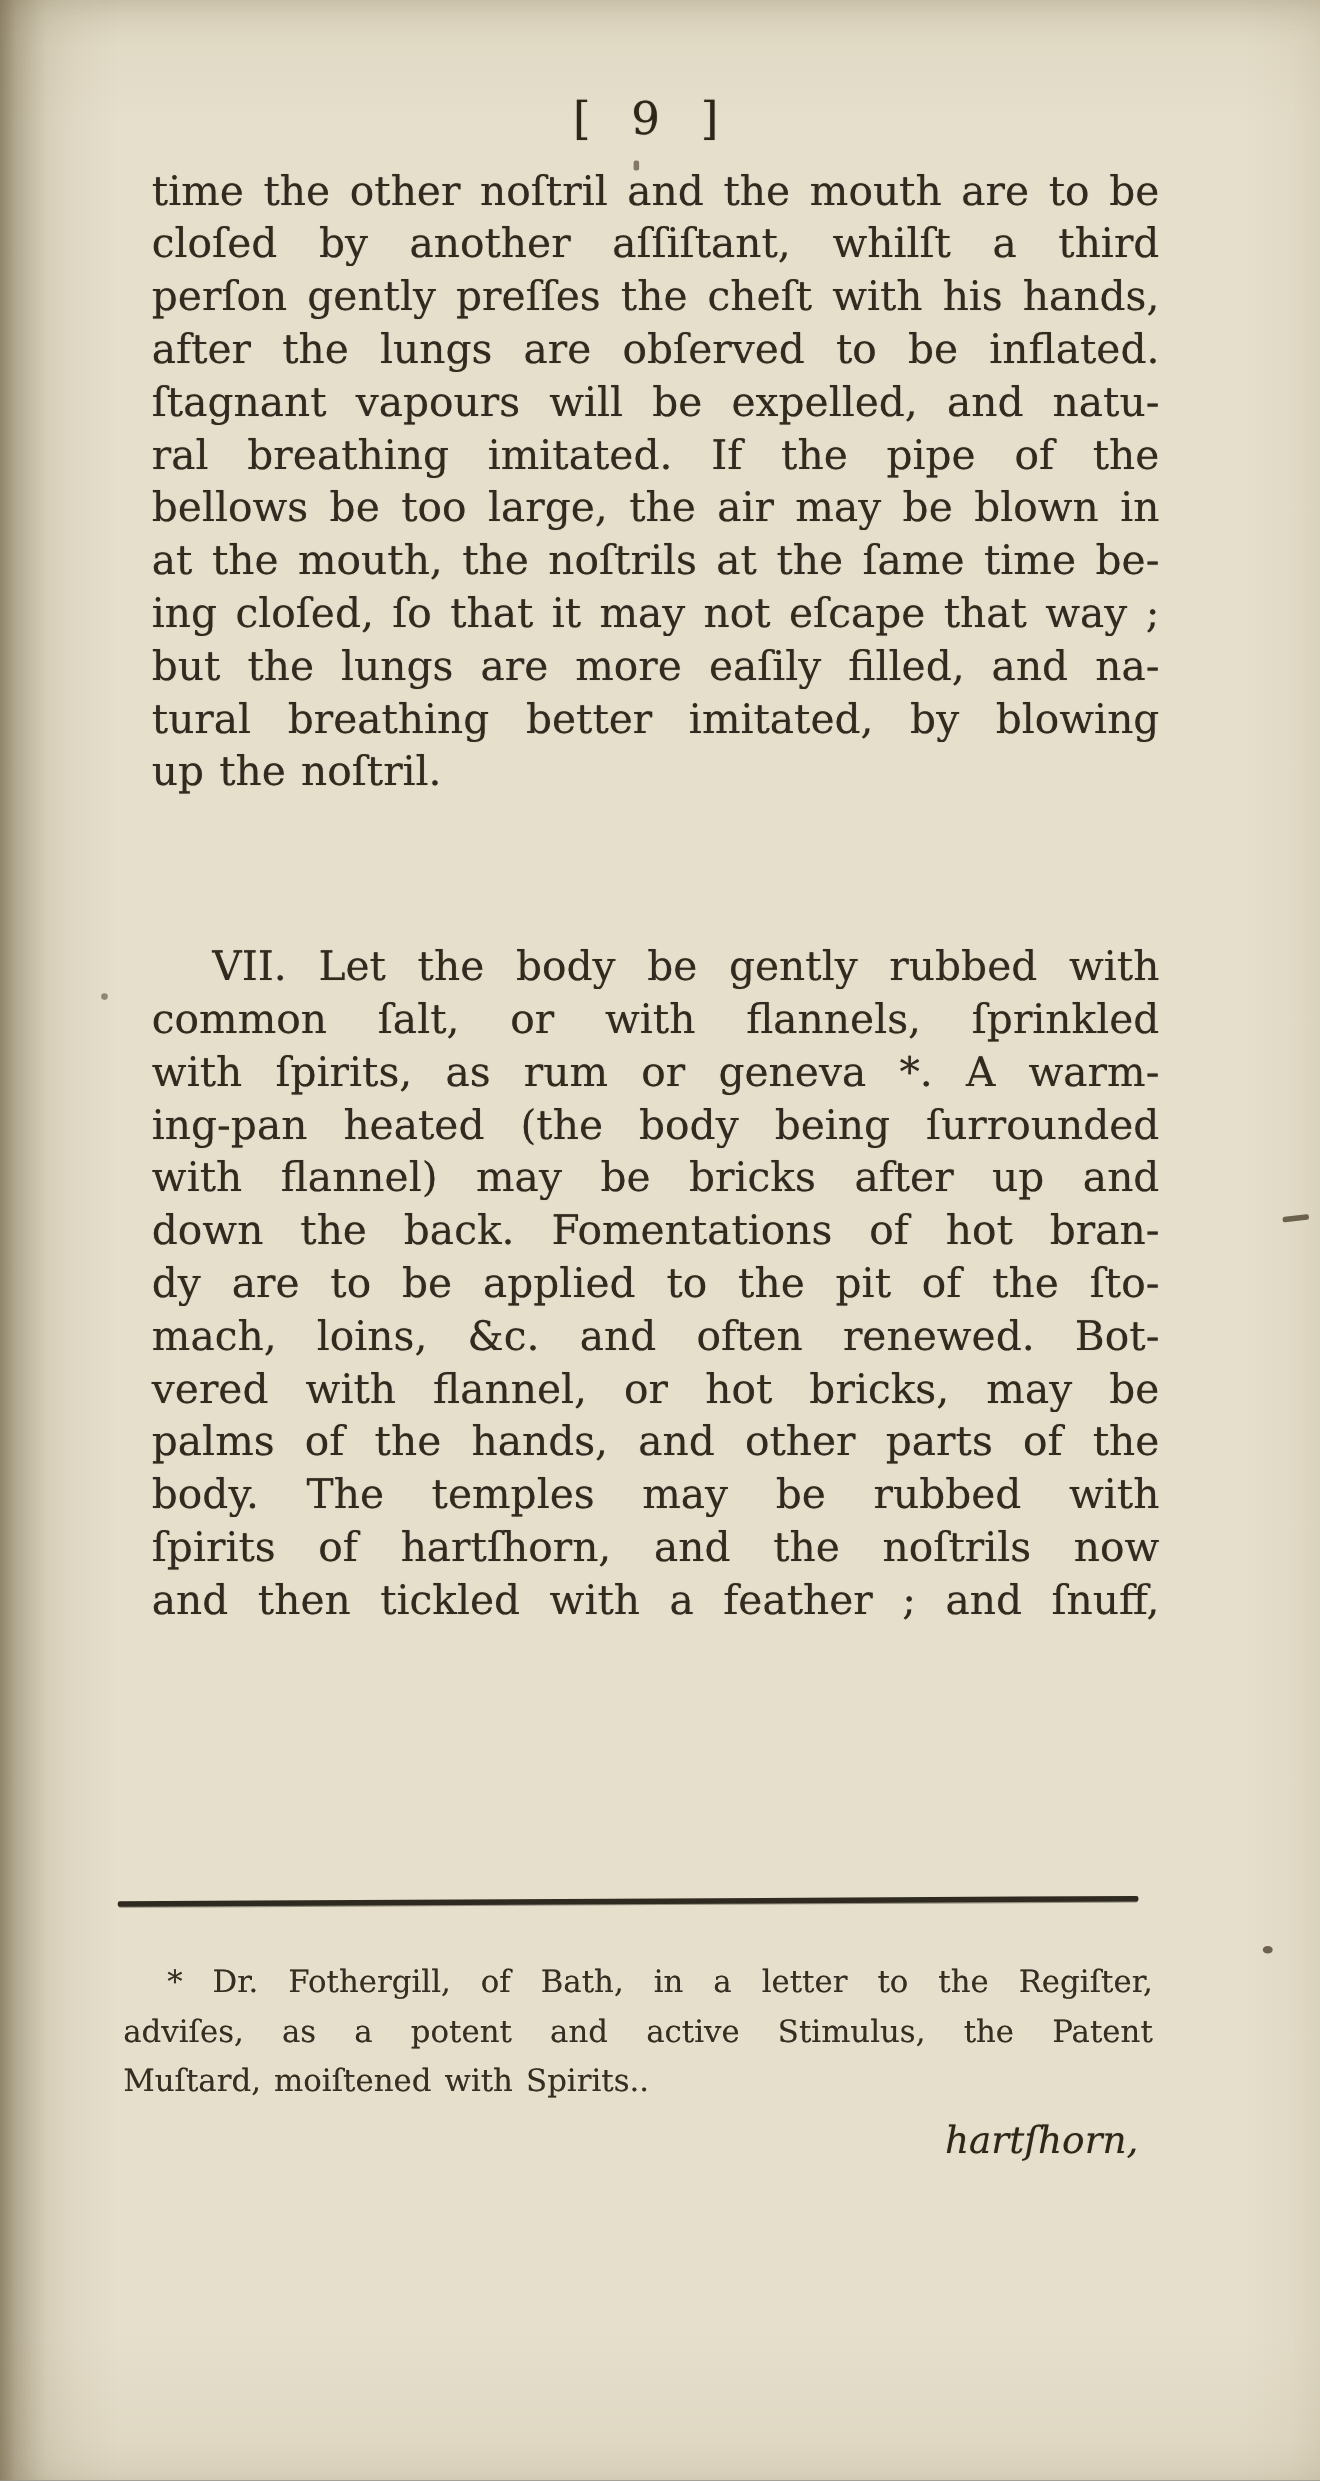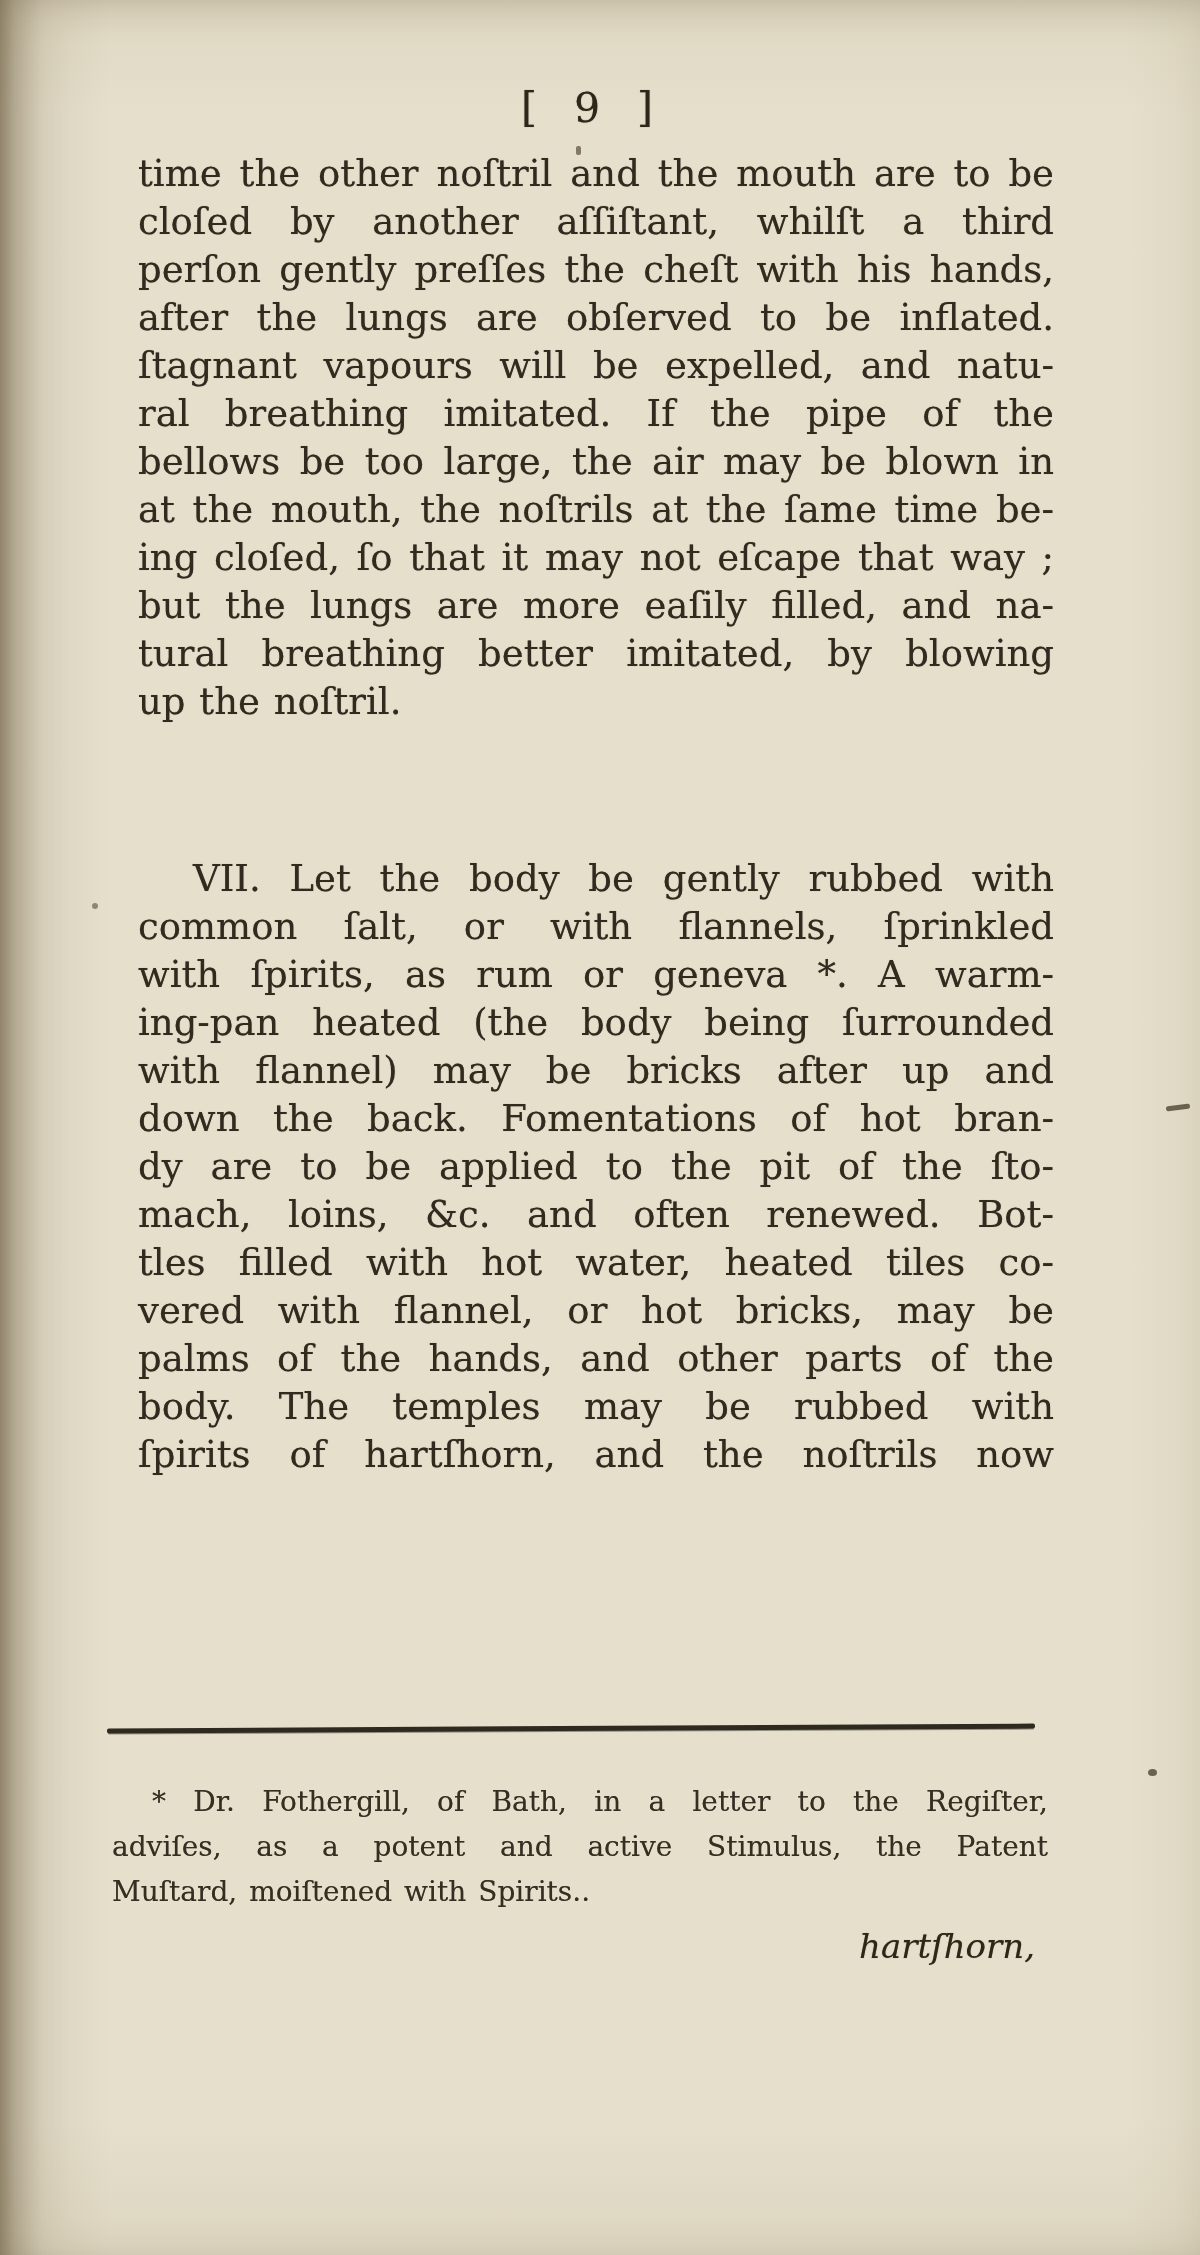--- a/index.html
+++ b/index.html
@@ -90,25 +90,25 @@
       </div>
       <div class="paragraph">
         <div class="line ind"><span>VII. Let the body be </span><span class="it">gently</span><span> rubbed with</span></div>
         <div class="line"><span>common ſalt, or with flannels, ſprinkled</span></div>
         <div class="line"><span>with ſpirits, as rum or geneva *. A warm-</span></div>
         <div class="line"><span>ing-pan heated (the body being ſurrounded</span></div>
         <div class="line"><span>with flannel) may be </span><span class="it">bricks</span><span> after up and</span></div>
         <div class="line"><span>down the back. Fomentations of hot bran-</span></div>
         <div class="line"><span>dy are to be applied to the </span><span class="it">pit of the ſto-</span></div>
         <div class="line"><span class="it">mach,</span><span> loins, &amp;c. and often renewed. Bot-</span></div>
-        <div class="line"><span>tles filled with hot water, heated tiles co-</span></div>
         <div class="line"><span>vered with flannel, or hot bricks, may be</span></div>
         <div class="line"><span>palms of the hands, and other parts of the</span></div>
         <div class="line"><span>body. The temples may be rubbed with</span></div>
         <div class="line"><span>ſpirits of hartſhorn, and the noſtrils now</span></div>
+        <div class="line"><span>and then tickled with a feather ; and </span><span class="it">ſnuff,</span></div>
       </div>
     </div>
 
   <div class="rule"></div>
 
   <div id="footnote">
       <div class="line ind"><span>* Dr. Fothergill, of Bath, in a letter to the Regiſter,</span></div>
       <div class="line"><span>adviſes, as a potent and active Stimulus, the </span><span class="it">Patent</span></div>
       <div class="line noj"><span class="it">Muſtard,</span><span> moiſtened with Spirits..</span></div>
     </div>

